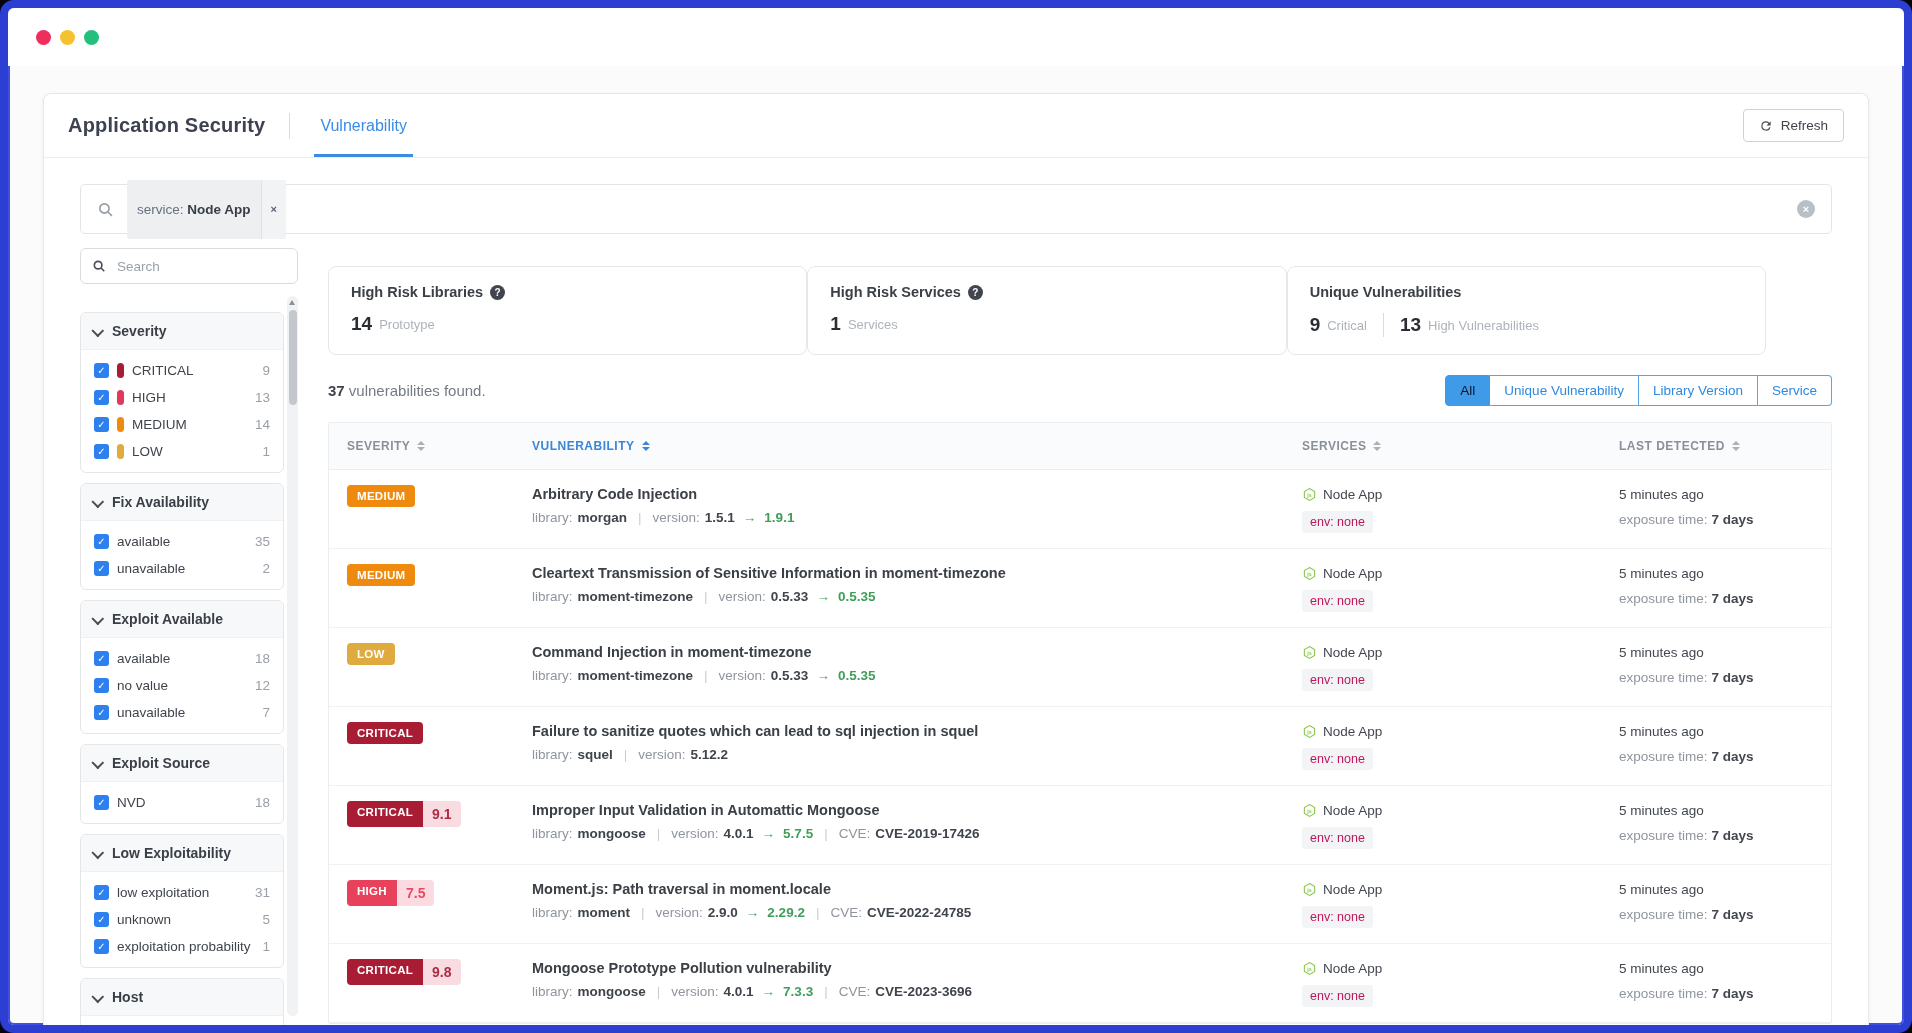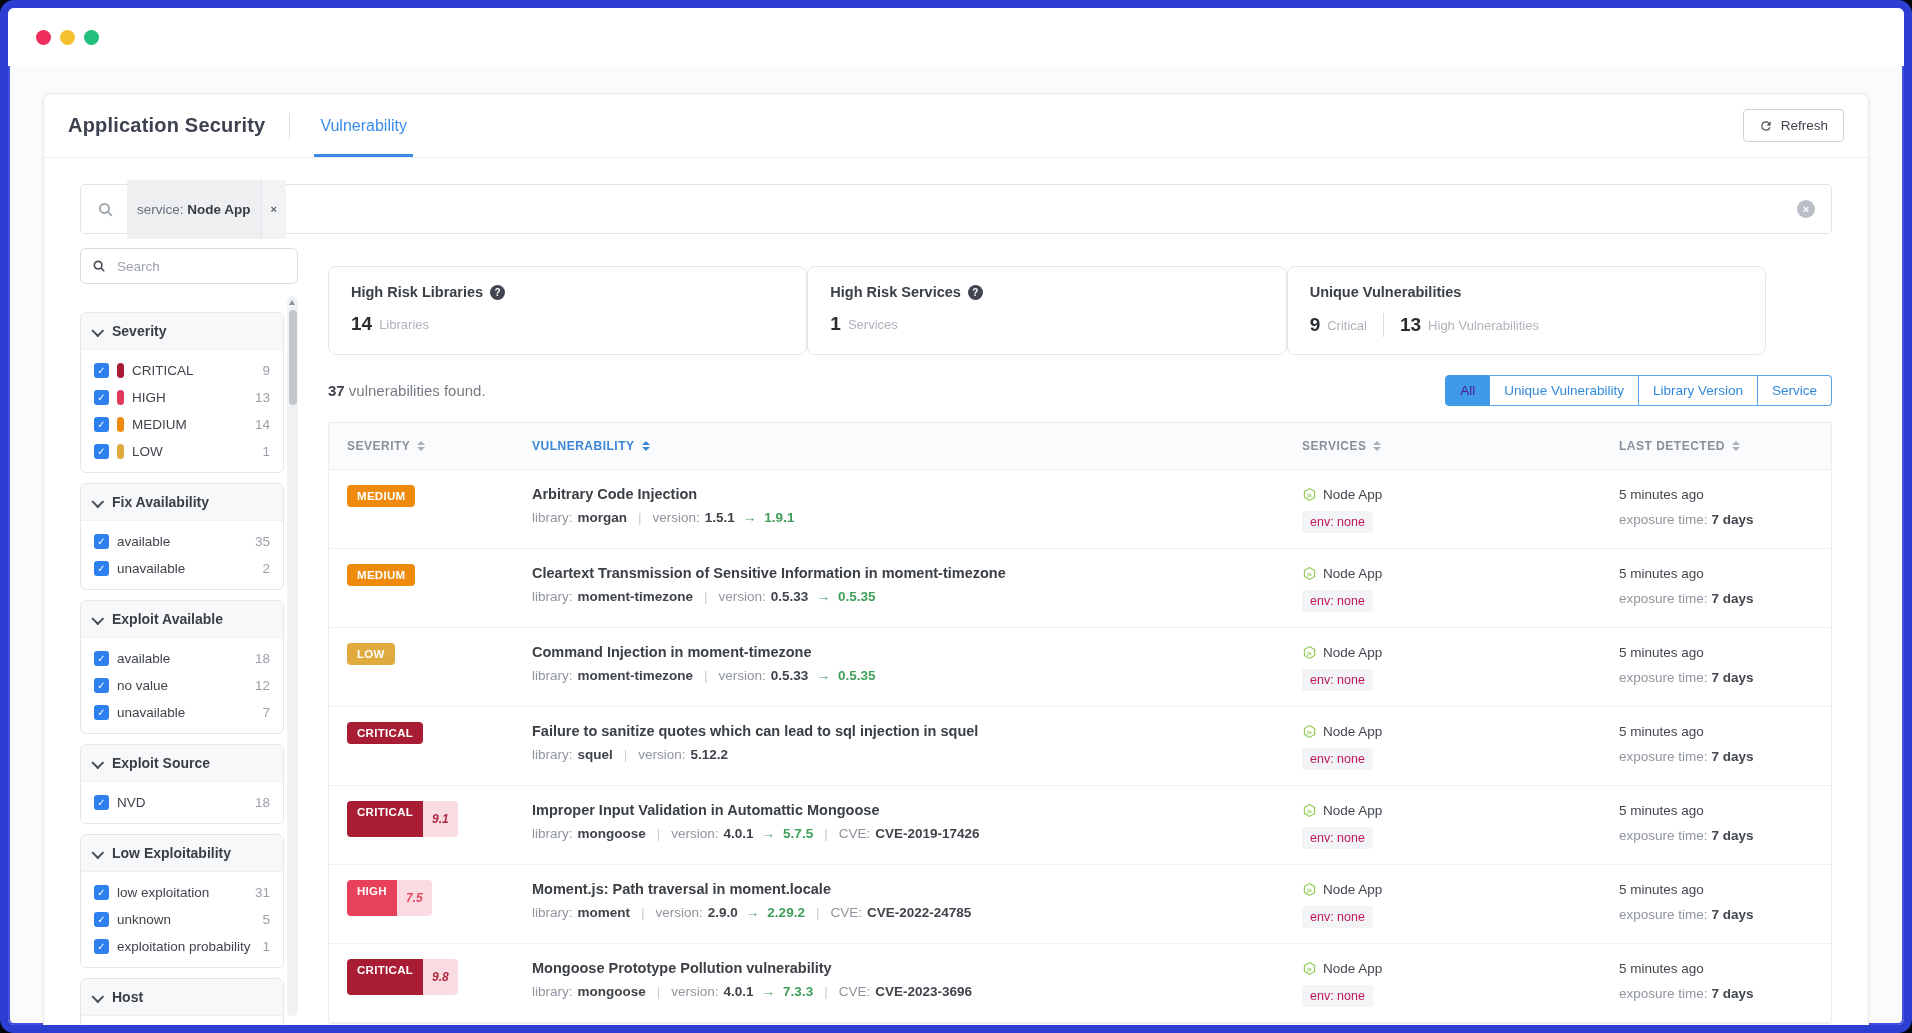--- a/index.html
+++ b/index.html
@@ -58,21 +58,21 @@
   .scard-num{font-size:19px;font-weight:700;color:#2a2e33;}
   .scard-label{font-size:13px;color:#aeb3bb;margin-left:7px;}
   .scard-vdiv{width:1px;height:24px;background:#d9dbe0;margin:0 16px;}
   .results-row{display:flex;align-items:center;margin-bottom:16px;}
   .results-text{font-size:15px;color:#757b84;}
   .results-text b{color:#3f444c;font-weight:700;}
   .view-toggle{margin-left:auto;display:inline-flex;}
   .vbtn{border:1px solid #58a5ea;border-left-width:0;background:#fff;color:#3089dd;font-size:13.5px;padding:7px 14px;cursor:pointer;font-family:inherit;}
   .vbtn:first-child{border-left-width:1px;border-radius:4px 0 0 4px;}
   .vbtn:last-child{border-radius:0 4px 4px 0;}
-  .vbtn.active{background:#3f9ae7;border-color:#3f9ae7;color:#4c1d95;}
+  .vbtn.active{background:#3f9ae7;border-color:#3f9ae7;color:#0f172a;}
   
   .vtable{border:1px solid #ecedef;border-radius:2px;background:#fff;}
   .thead{display:flex;align-items:center;background:#fafbfc;border-bottom:1px solid #ecedef;padding:16px 0 16px 18px;box-sizing:border-box;}
   .th{font-size:12px;font-weight:700;color:#8a909b;letter-spacing:.5px;display:flex;align-items:center;cursor:pointer;}
   .th.blue{color:#3b86d8;}
   .c-sev{width:185px;flex:none;}
   .c-vuln{width:770px;flex:none;}
   .c-svc{width:317px;flex:none;}
   .c-last{flex:1;}
   .sorter{display:inline-flex;flex-direction:column;gap:2px;margin-left:7px;}
@@ -81,21 +81,21 @@
   .sorter .dn{border-top:4px solid #aab0ba;}
   .sorter.blue .up{border-bottom-color:#3b86d8;}
   .sorter.blue .dn{border-top-color:#3b86d8;}
   .trow{display:flex;align-items:flex-start;padding:15px 0 15px 18px;border-bottom:1px solid #f0f1f2;box-sizing:border-box;min-height:77px;}
   .badge-group{display:inline-flex;border-radius:4px;overflow:hidden;}
   .badge{padding:5px 10px;font-size:11.5px;font-weight:700;color:#fff;letter-spacing:.3px;}
   .b-critical{background:#a81d33;}
   .b-high{background:#e8415c;}
   .b-medium{background:#ee8a0e;}
   .b-low{background:#dfaa3e;}
-  .score{padding:11px 9px;font-size:12px;font-weight:700;font-style:italic;}
+  .score{padding:5px 9px;font-size:14px;font-weight:700;}
   .s-critical{background:#f9dce2;color:#b02a43;}
   .s-high{background:#fbdae2;color:#e84a62;}
   .v-title{font-size:14.5px;font-weight:700;color:#3b4046;margin-bottom:8px;margin-top:1px;}
   .v-meta{font-size:13.5px;color:#8f959e;display:flex;align-items:center;flex-wrap:wrap;}
   .v-meta .val{color:#3f444c;font-weight:700;margin-left:5px;}
   .v-meta .sep{color:#c9cdd2;margin:0 11px;}
   .v-meta .arrow{color:#3f9e5a;font-weight:700;margin:0 8px;}
   .v-meta .fix{color:#3f9e5a;font-weight:600;}
   .svc-line{display:flex;align-items:center;gap:6px;font-size:13.5px;color:#42474f;margin-top:2px;}
   .env-chip{display:inline-block;background:#f3f4f5;color:#be185d;font-size:12.5px;border-radius:3px;padding:4px 8px;margin-top:9px;}
@@ -301,21 +301,21 @@
         <div class="main">
 
           <div class="cards-row">
             <div class="scard">
               <div class="scard-title">
                 <span>High Risk Libraries</span>
                 <span class="help-dot">?</span>
               </div>
               <div class="scard-value-row">
                 <span class="scard-num">14</span>
-                <span class="scard-label">Libraries</span>
+                <span class="scard-label">Prototype</span>
               </div>
             </div>
             <div class="scard">
               <div class="scard-title">
                 <span>High Risk Services</span>
                 <span class="help-dot">?</span>
               </div>
               <div class="scard-value-row">
                 <span class="scard-num">1</span>
                 <span class="scard-label">Services</span>

